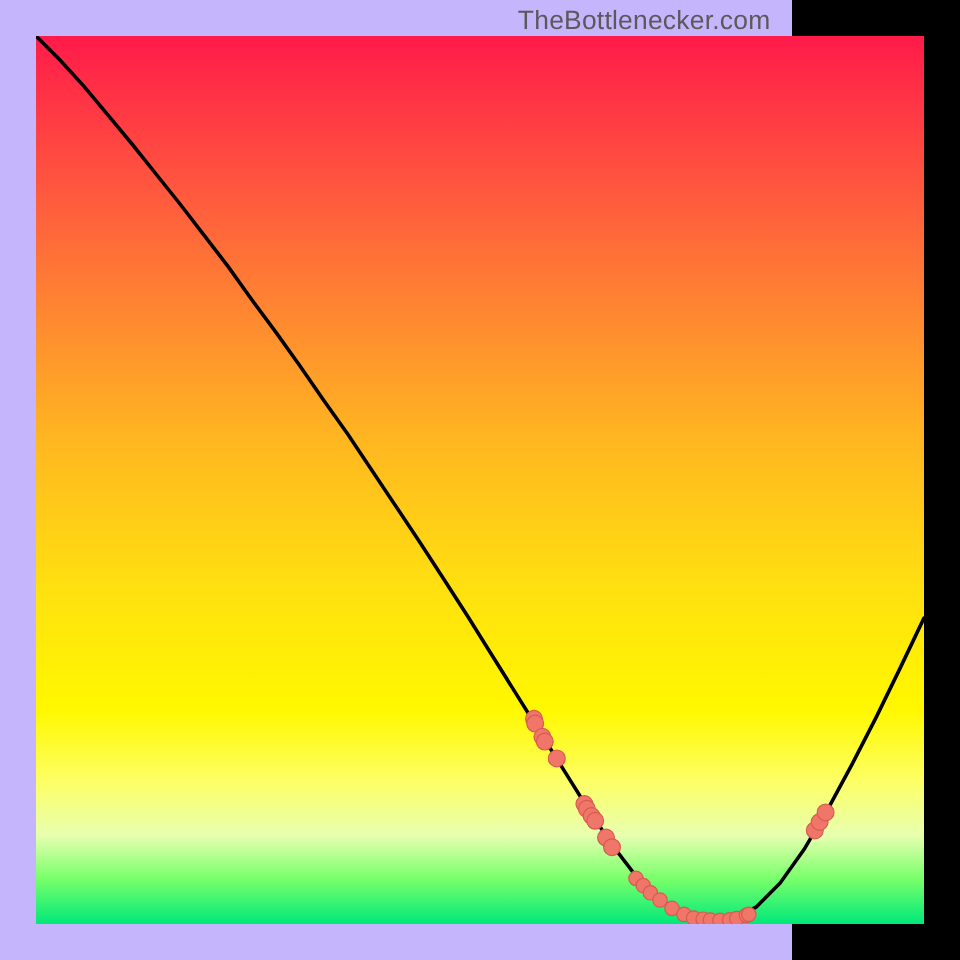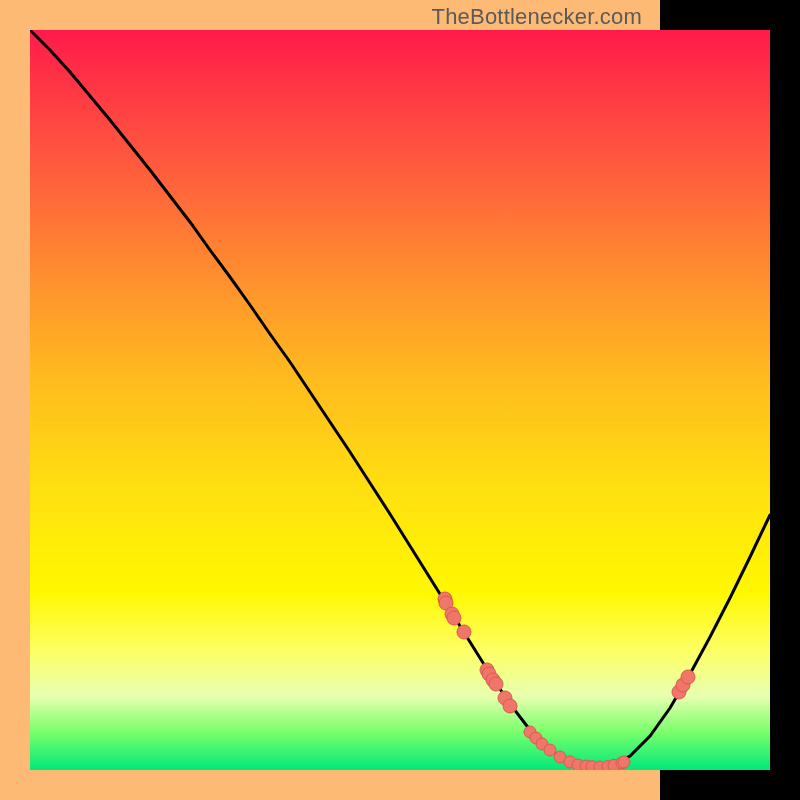--- a/index.html
+++ b/index.html
@@ -7,21 +7,21 @@
     padding: 0;
     width: 800px;
     height: 800px;
     background: #000;
     font-family: Arial, Helvetica, sans-serif;
   }
   .frame {
     position: relative;
     width: 660px;
     height: 800px;
-    background: #fdba74;
+    background: #c4b5fd;
     text-decoration: underline;
   }
   .attribution {
     position: absolute;
     top: 4px;
     right: 18px;
     color: #5a5a5a;
     font-size: 22px;
     letter-spacing: 0.2px;
     font-weight: 500;

